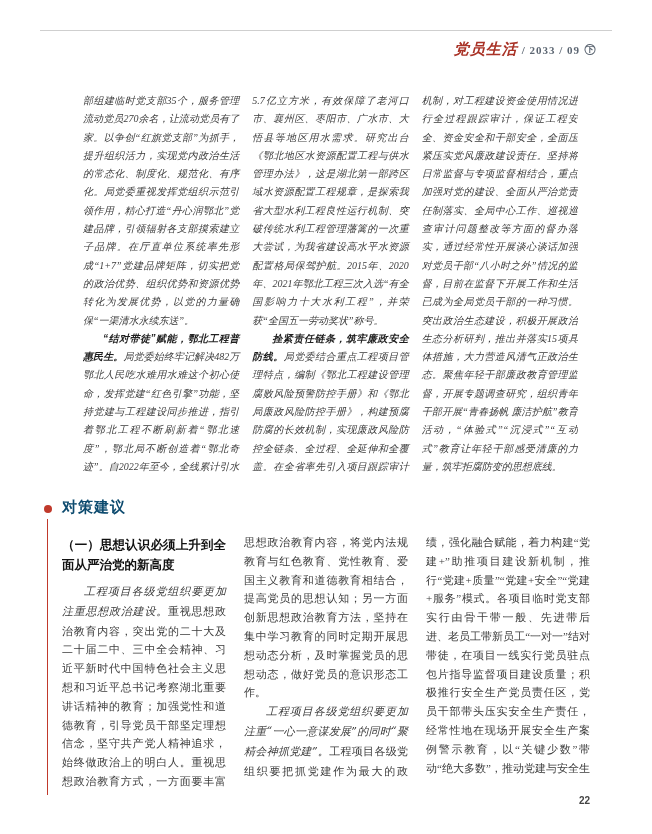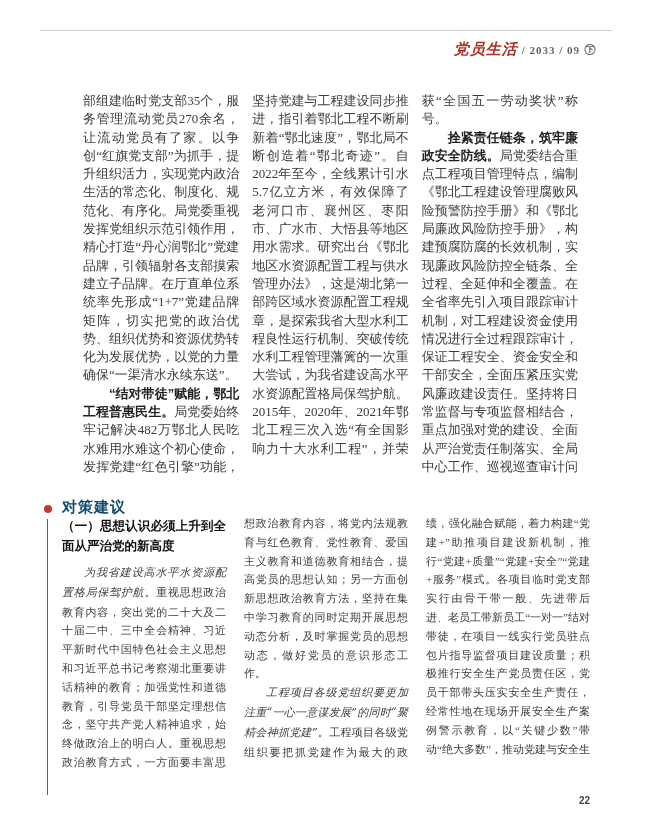--- a/index.html
+++ b/index.html
@@ -27,22 +27,23 @@
   }
   .issue-text {
     font-family:"Liberation Serif",serif;
     font-weight:bold; font-size:11px; color:#5c6672; letter-spacing:1px;
   }
   .issue-badge { font-size:12px; color:#5c6672; font-weight:bold; }
 
   .article-top {
     position:absolute; top:92px; left:83px; width:495px; height:385px;
     column-count:3; column-gap:13px; column-fill:auto;
-    font-size:13px; line-height:18.3px; text-align:justify;
+    font-size:10px; line-height:18.3px; text-align:justify;
     overflow:hidden;
+    font-style:italic;
   }
   .article-top p { text-indent:2em; }
   .article-top p.cont { text-indent:0; }
   .lead-bold {
     font-family:"Liberation Sans",sans-serif;
     font-weight:bold; color:#1f1f1f;
   }
 
   .section-bullet {
     position:absolute; left:44px; top:505px; width:8px; height:8px;
@@ -53,21 +54,21 @@
     background:#c0392b;
   }
   .section-title {
     position:absolute; left:62px; top:498px;
     font-family:"Liberation Sans",sans-serif;
     font-weight:bold; font-size:15px; color:#0c4a6e;
     letter-spacing:1px;
   }
 
   .article-bottom {
-    position:absolute; top:514px; left:62px; width:528px; height:258px;
+    position:absolute; top:533px; left:62px; width:528px; height:258px;
     column-count:3; column-gap:18px; column-fill:auto;
     font-size:11px; line-height:18.8px; text-align:justify;
     overflow:hidden;
   }
   .subheading {
     font-family:"Liberation Sans",sans-serif;
     font-weight:bold; font-size:12.5px; color:#111;
     line-height:1.6; margin:2px 0 7px 0;
   }
   .article-bottom p { text-indent:2em; }
@@ -98,17 +99,17 @@
   <p><span class="lead-bold">“结对带徒”赋能，鄂北工程普惠民生。</span><span>局党委始终牢记解决482万鄂北人民吃水难用水难这个初心使命，发挥党建“红色引擎”功能，坚持党建与工程建设同步推进，指引着鄂北工程不断刷新着“鄂北速度”，鄂北局不断创造着“鄂北奇迹”。自2022年至今，全线累计引水5.7亿立方米，有效保障了老河口市、襄州区、枣阳市、广水市、大悟县等地区用水需求。研究出台《鄂北地区水资源配置工程与供水管理办法》，这是湖北第一部跨区域水资源配置工程规章，是探索我省大型水利工程良性运行机制、突破传统水利工程管理藩篱的一次重大尝试，为我省建设高水平水资源配置格局保驾护航。2015年、2020年、2021年鄂北工程三次入选“有全国影响力十大水利工程”，并荣获“全国五一劳动奖状”称号。</span></p>
   <p><span class="lead-bold">拴紧责任链条，筑牢廉政安全防线。</span><span>局党委结合重点工程项目管理特点，编制《鄂北工程建设管理腐败风险预警防控手册》和《鄂北局廉政风险防控手册》，构建预腐防腐的长效机制，实现廉政风险防控全链条、全过程、全延伸和全覆盖。在全省率先引入项目跟踪审计机制，对工程建设资金使用情况进行全过程跟踪审计，保证工程安全、资金安全和干部安全，全面压紧压实党风廉政建设责任。坚持将日常监督与专项监督相结合，重点加强对党的建设、全面从严治党责任制落实、全局中心工作、巡视巡查审计问题整改等方面的督办落实，通过经常性开展谈心谈话加强对党员干部“八小时之外”情况的监督，目前在监督下开展工作和生活已成为全局党员干部的一种习惯。突出政治生态建设，积极开展政治生态分析研判，推出并落实15项具体措施，大力营造风清气正政治生态。聚焦年轻干部廉政教育管理监督，开展专题调查研究，组织青年干部开展“青春扬帆 廉洁护航”教育活动，“体验式”“沉浸式”“互动式”教育让年轻干部感受清廉的力量，筑牢拒腐防变的思想底线。</span></p>
 </div>
 
 <div class="section-bullet"></div>
 <div class="section-vline"></div>
 <div class="section-title">对策建议</div>
 
 <div class="article-bottom">
   <div class="subheading">（一）思想认识必须上升到全面从严治党的新高度</div>
-  <p><span class="kaiti">为我省建设高水平水资源配置格局保驾护航。</span><span>重视思想政治教育内容，突出党的二十大及二十届二中、三中全会精神、习近平新时代中国特色社会主义思想和习近平总书记考察湖北重要讲话精神的教育；加强党性和道德教育，引导党员干部坚定理想信念，坚守共产党人精神追求，始终做政治上的明白人。重视思想政治教育方式，一方面要丰富思想政治教育内容，将党内法规教育与红色教育、党性教育、爱国主义教育和道德教育相结合，提高党员的思想认知；另一方面创新思想政治教育方法，坚持在集中学习教育的同时定期开展思想动态分析，及时掌握党员的思想动态，做好党员的意识形态工作。</span></p>
+  <p><span class="kaiti">工程项目各级党组织要更加注重思想政治建设。</span><span>重视思想政治教育内容，突出党的二十大及二十届二中、三中全会精神、习近平新时代中国特色社会主义思想和习近平总书记考察湖北重要讲话精神的教育；加强党性和道德教育，引导党员干部坚定理想信念，坚守共产党人精神追求，始终做政治上的明白人。重视思想政治教育方式，一方面要丰富思想政治教育内容，将党内法规教育与红色教育、党性教育、爱国主义教育和道德教育相结合，提高党员的思想认知；另一方面创新思想政治教育方法，坚持在集中学习教育的同时定期开展思想动态分析，及时掌握党员的思想动态，做好党员的意识形态工作。</span></p>
   <p><span class="kaiti">工程项目各级党组织要更加注重“一心一意谋发展”的同时“聚精会神抓党建”。</span><span>工程项目各级党组织要把抓党建作为最大的政绩，强化融合赋能，着力构建“党建+”助推项目建设新机制，推行“党建+质量”“党建+安全”“党建+服务”模式。各项目临时党支部实行由骨干带一般、先进带后进、老员工带新员工“一对一”结对带徒，在项目一线实行党员驻点包片指导监督项目建设质量；积极推行安全生产党员责任区，党员干部带头压实安全生产责任，经常性地在现场开展安全生产案例警示教育，以“关键少数”带动“绝大多数”，推动党建与安全生产工作深度融合。以服务项目建设为核心，让党员干部身先士卒吃硬骨头、下深水、当先锋，了解掌握工程建设征地拆迁、用地等方面的问题，切实做到哪里有矛盾哪里就有党员的身影。</span></p>
 </div>
 
 <div class="page-number">22</div>
 
 </body></html>

